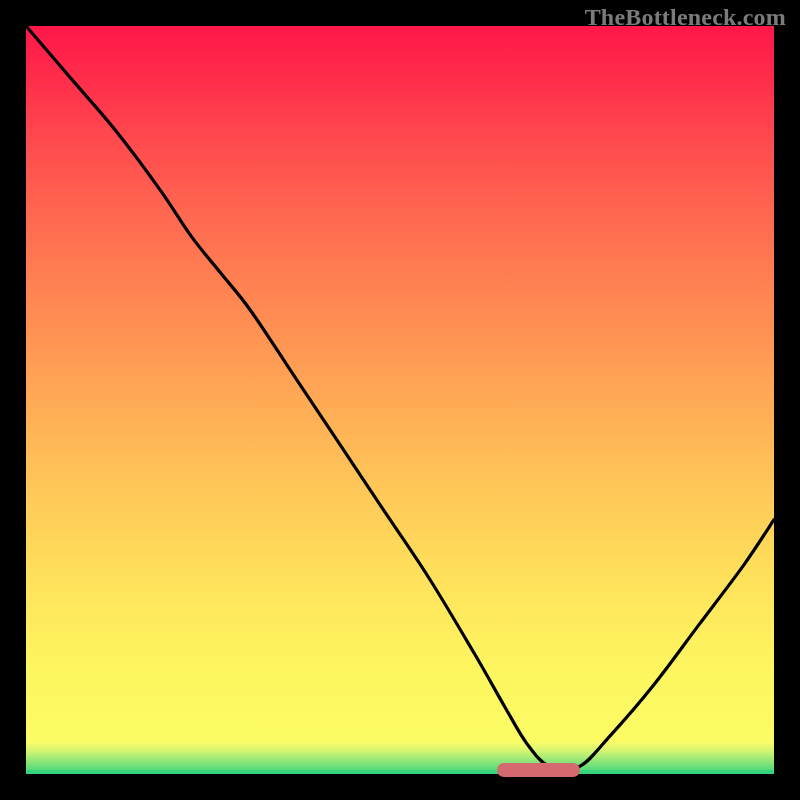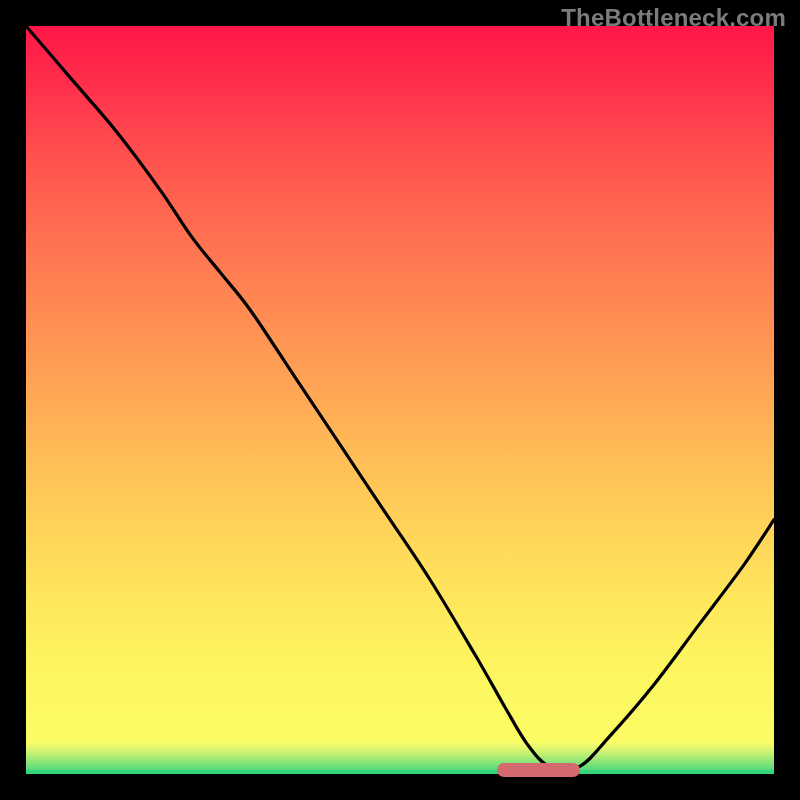--- a/index.html
+++ b/index.html
@@ -9,20 +9,21 @@
     height: 800px;
     background: #000;
     overflow: hidden;
     font-family: Arial, Helvetica, sans-serif;
   }
   .outer {
     position: relative;
     width: 800px;
     height: 800px;
     background: #000;
+    font-family: Liberation Serif, serif;
   }
   .watermark {
     position: absolute;
     top: 4px;
     right: 14px;
     color: #7b7b7b;
     font-size: 24px;
     font-weight: 600;
     letter-spacing: 0.2px;
     z-index: 10;

